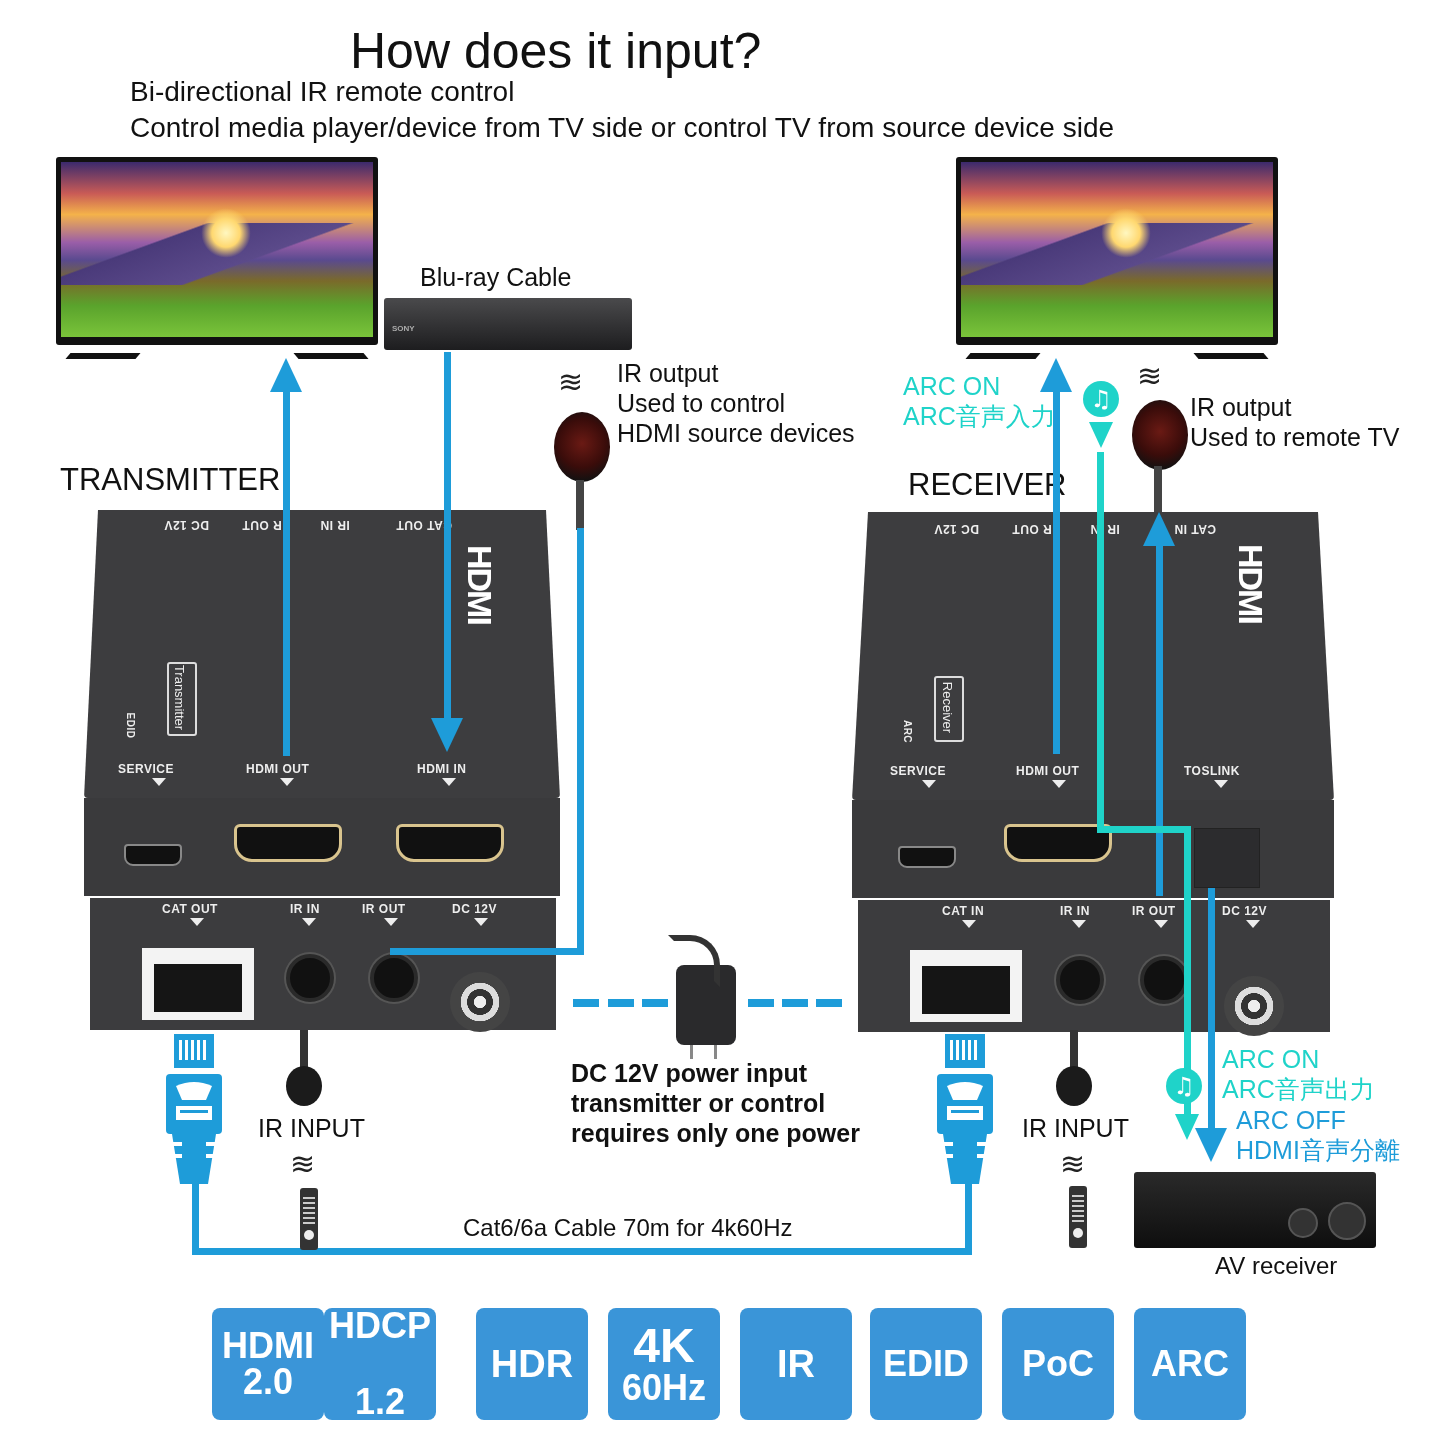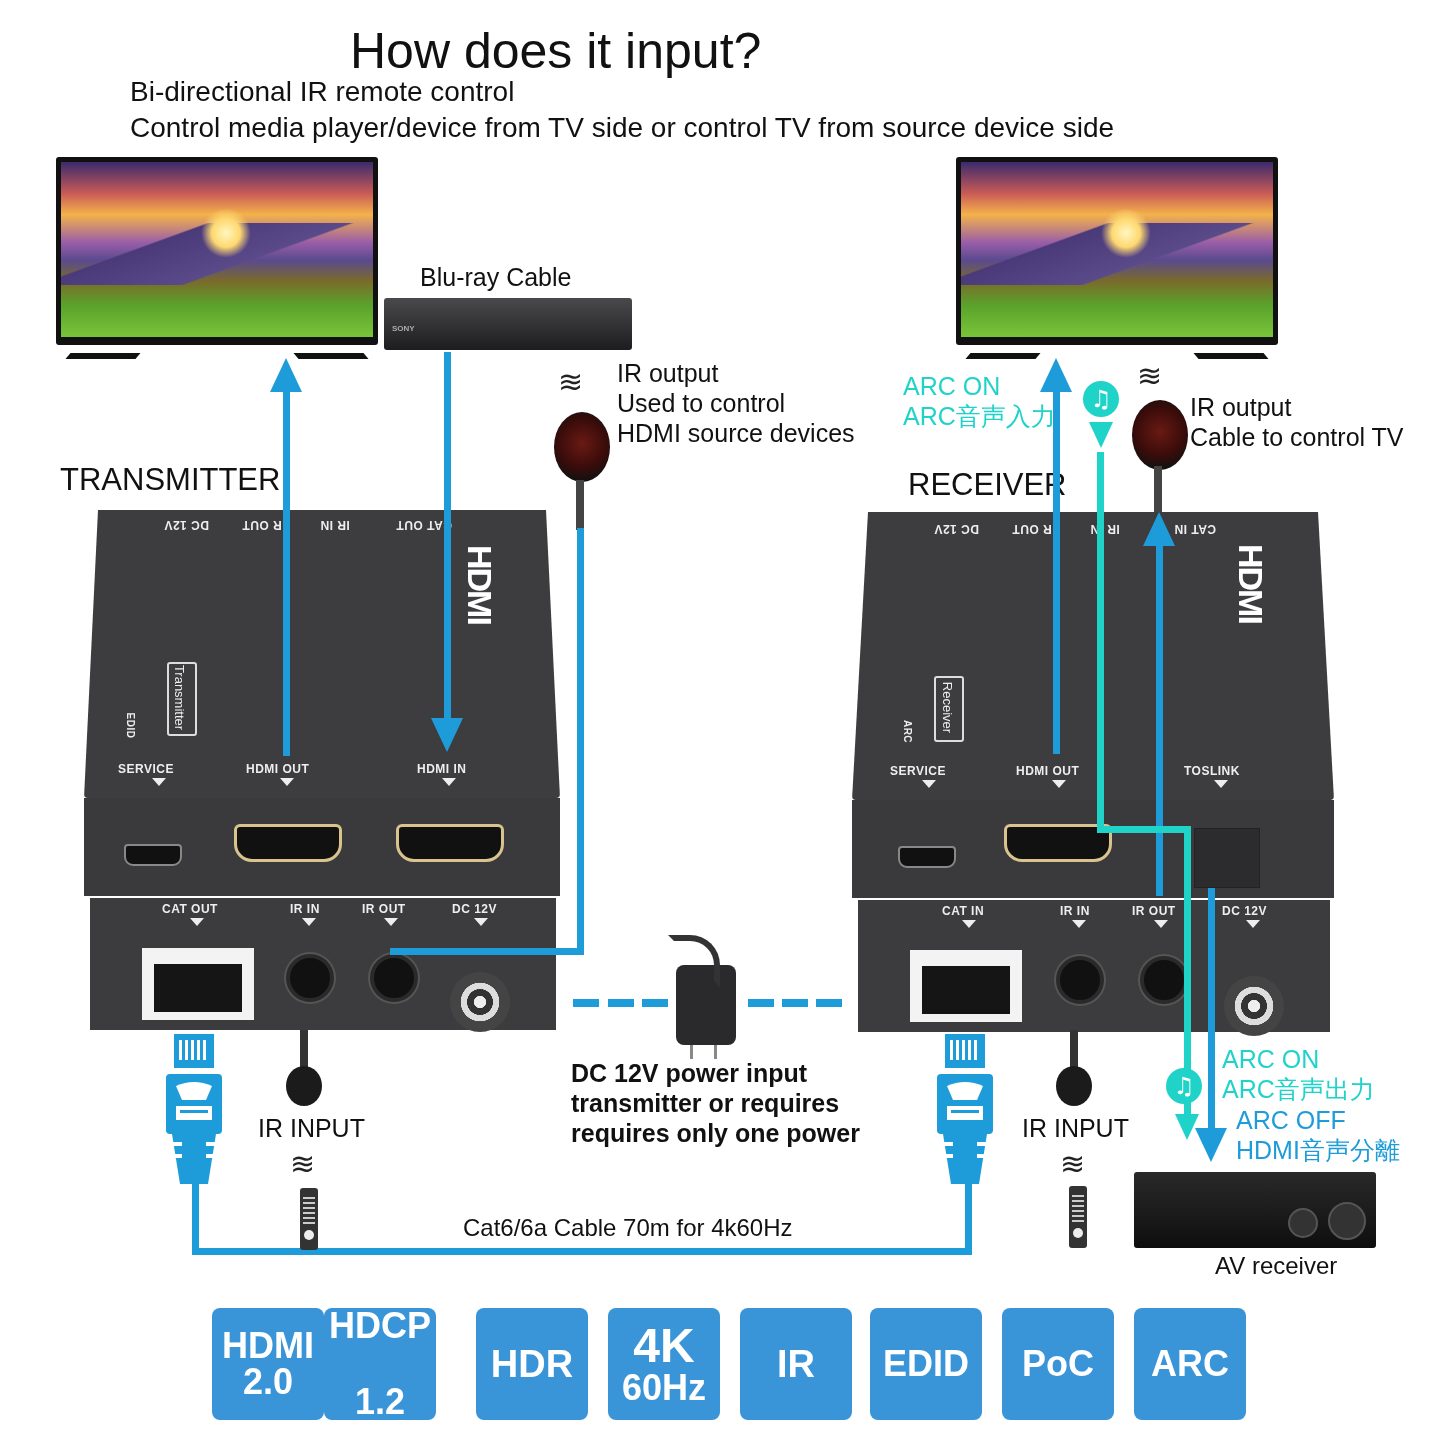--- a/index.html
+++ b/index.html
@@ -84,21 +84,21 @@
   <div>IR output</div>
   <div>Used to control</div>
   <div>HDMI source devices</div>
 </div>
 
 <div class="wifi abs" style="left:1137px;top:358px;">≋</div>
 <div class="ir-emitter" style="left:1132px;top:400px;"></div>
 <div class="abs" style="left:1154px;top:466px;width:8px;height:50px;background:#444;"></div>
 <div class="abs pl" style="left:1190px;top:392px;">
   <div>IR output</div>
-  <div>Cable to control TV</div>
+  <div>Used to remote TV</div>
 </div>
 
 <div class="abs pl cyan" style="left:903px;top:371px;">
   <div>ARC ON</div>
   <div>ARC音声入力</div>
 </div>
 <div class="note" style="left:1083px;top:381px;">♫</div>
 <div class="carrow-down" style="left:1089px;top:422px;"></div>
 
 <div class="abs box-top" style="left:84px;top:510px;width:476px;height:288px;clip-path:polygon(14px 0,462px 0,476px 100%,0 100%);">
@@ -223,21 +223,21 @@
 <div class="abs" style="left:714px;top:1045px;width:3px;height:14px;background:#888;"></div>
 <div class="abs" style="left:668px;top:935px;width:40px;height:40px;border:6px solid #333;border-color:#333 #333 transparent transparent;border-radius:0 30px 0 0;"></div>
 <div class="dash" style="left:573px;top:999px;"></div>
 <div class="dash" style="left:608px;top:999px;"></div>
 <div class="dash" style="left:642px;top:999px;"></div>
 <div class="dash" style="left:748px;top:999px;"></div>
 <div class="dash" style="left:782px;top:999px;"></div>
 <div class="dash" style="left:816px;top:999px;"></div>
 <div class="abs pl" style="left:571px;top:1058px;font-weight:bold;">
   <div>DC 12V power input</div>
-  <div>transmitter or requires</div>
+  <div>transmitter or control</div>
   <div>requires only one power</div>
 </div>
 
 <svg class="abs" style="left:166px;top:1034px;" width="60" height="150">
   <rect x="8" y="0" width="40" height="34" fill="#1e9cd9"></rect>
   <g fill="#fff">
       <rect x="13" y="6" width="3" height="20"></rect>
       <rect x="19" y="6" width="3" height="20"></rect>
       <rect x="25" y="6" width="3" height="20"></rect>
       <rect x="31" y="6" width="3" height="20"></rect>

